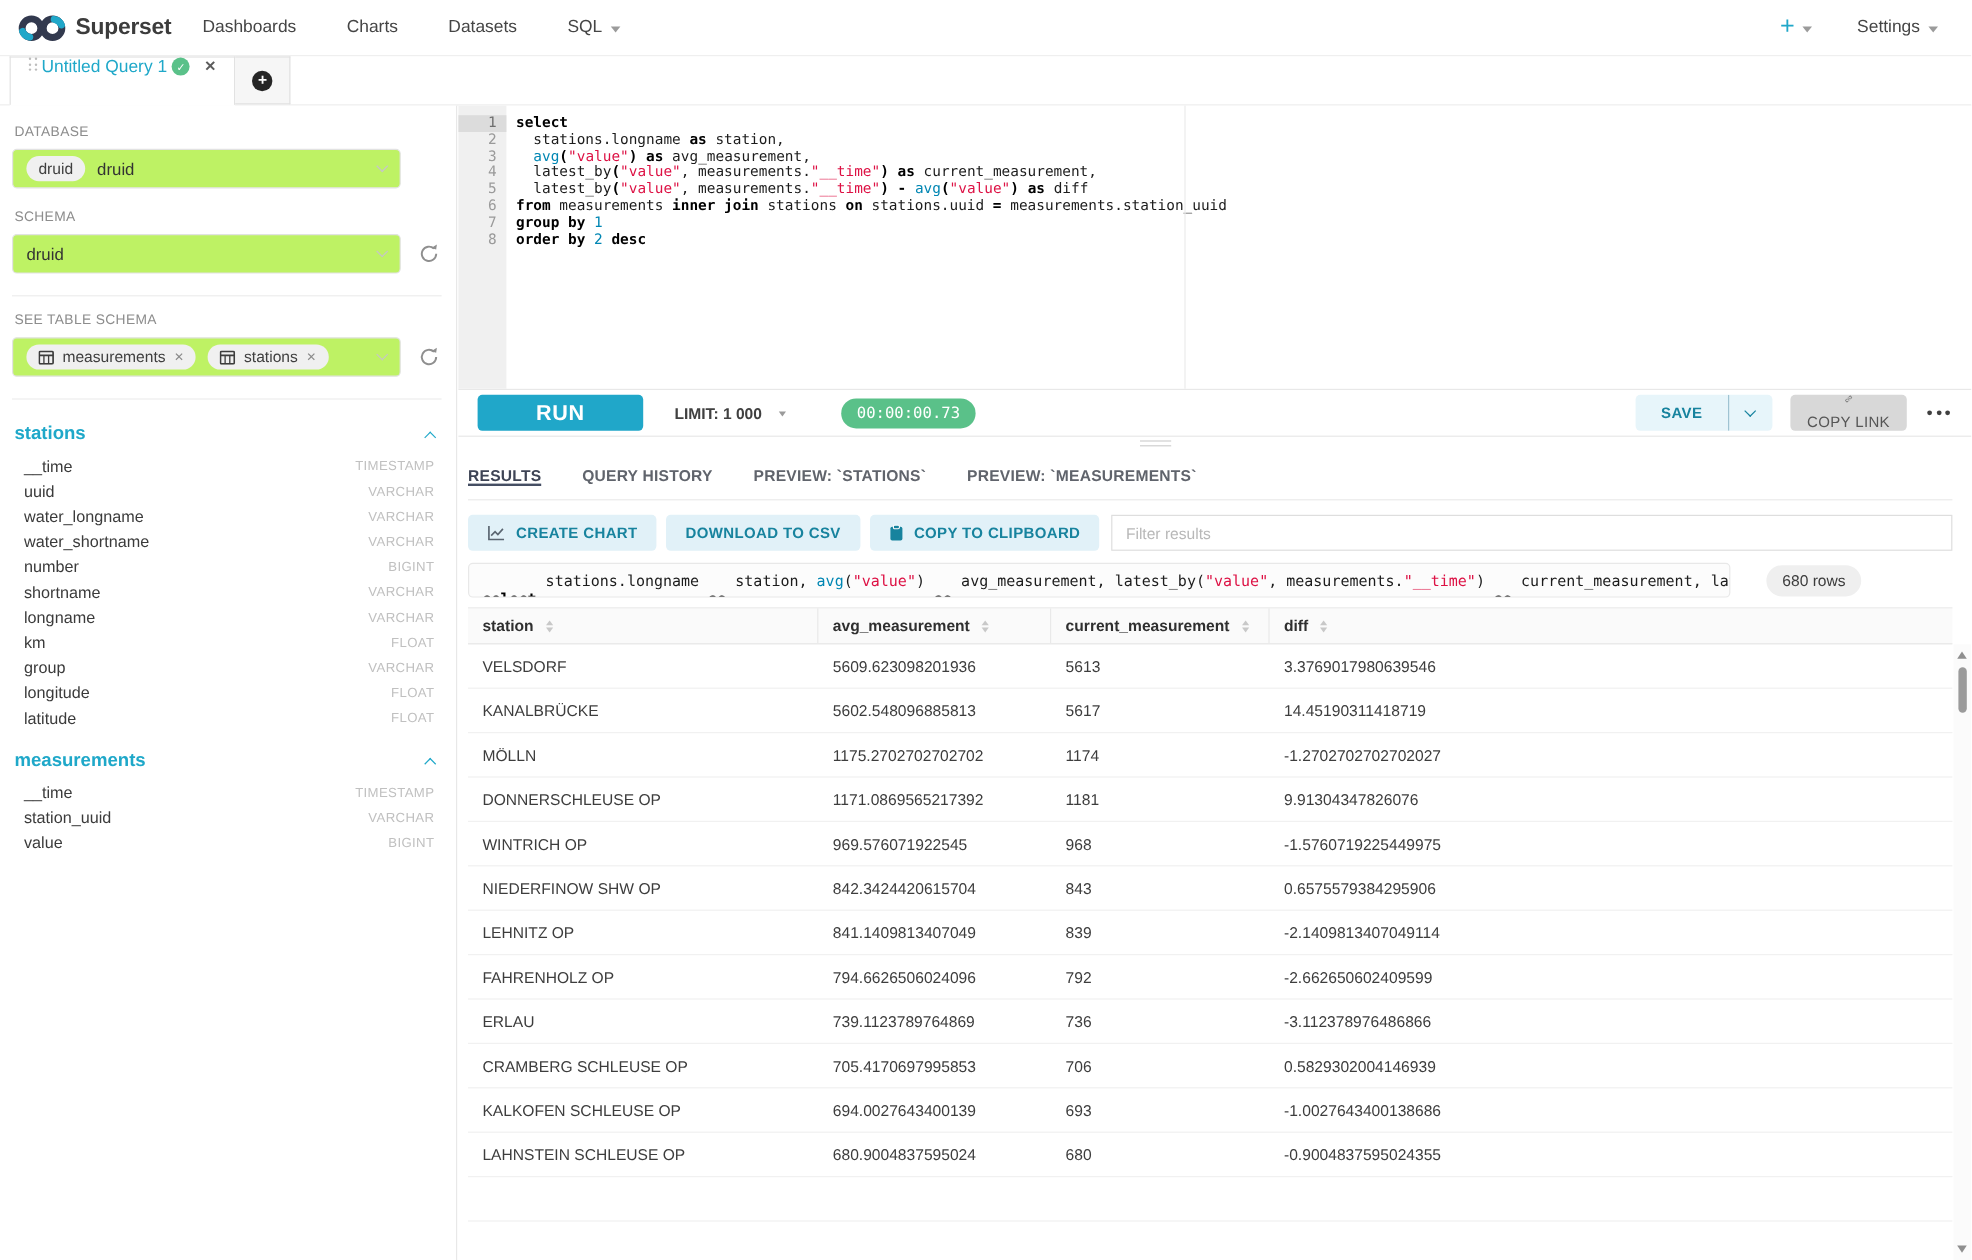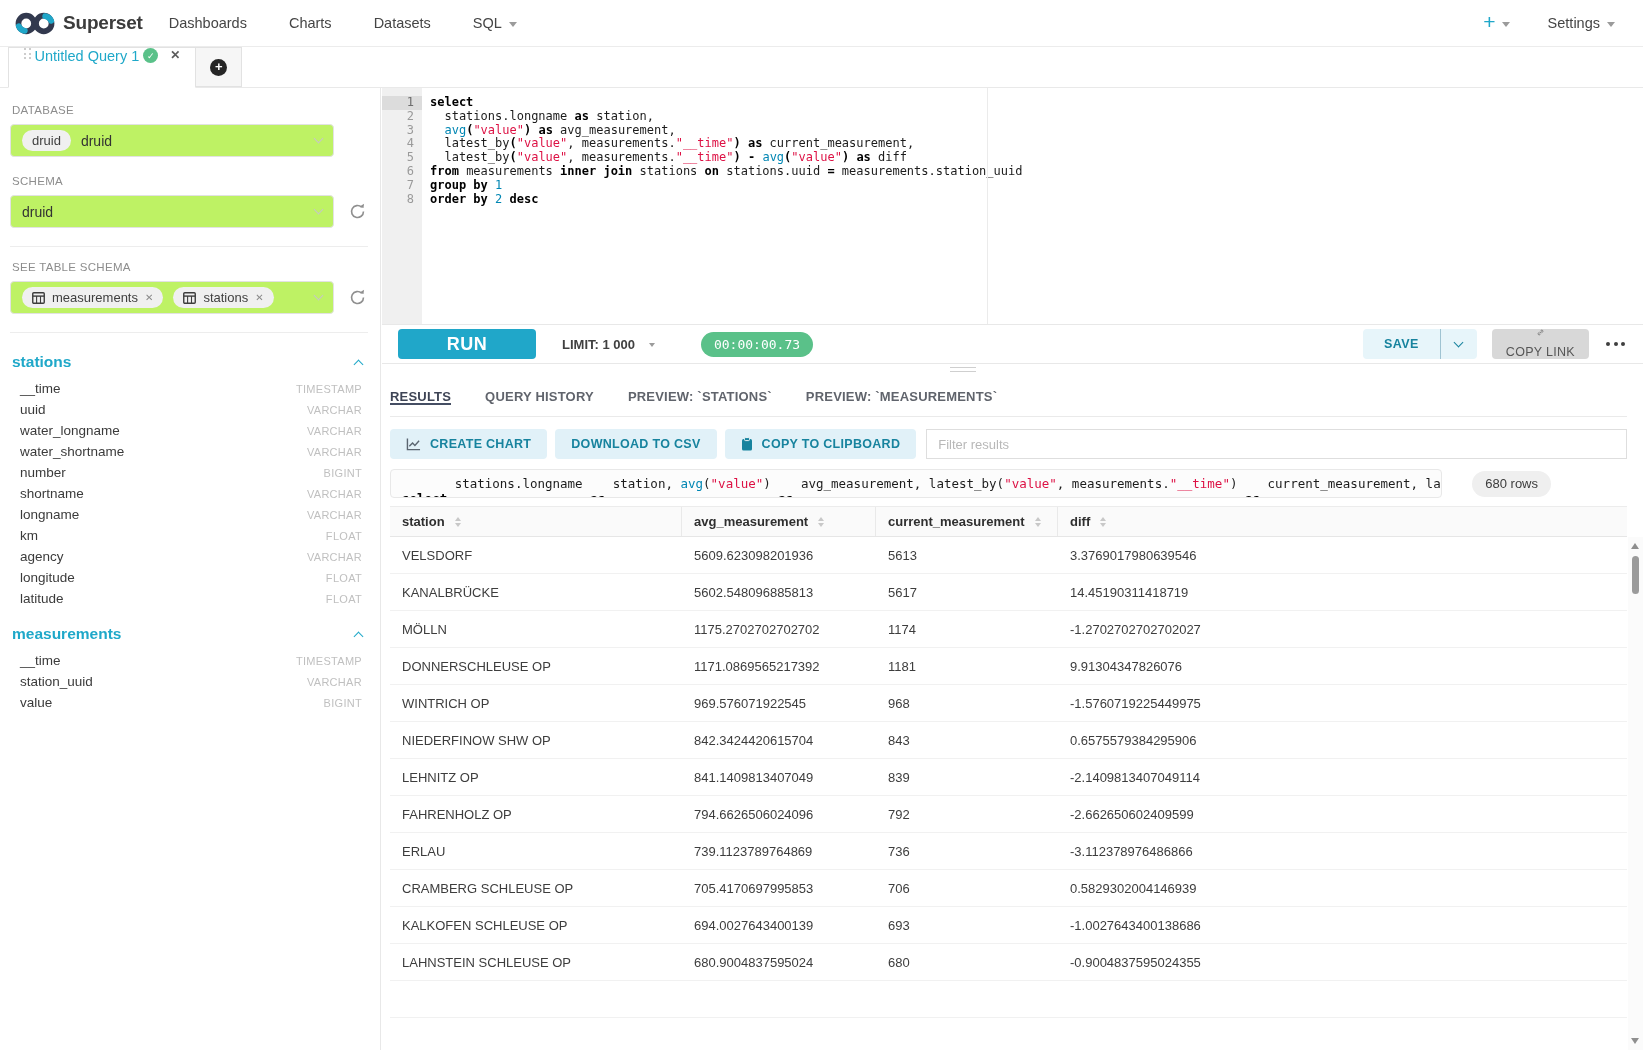--- a/index.html
+++ b/index.html
@@ -301,21 +301,21 @@
           </div>
           <div class="colrow">
             <span class="cname">longname</span>
             <span class="ctype">VARCHAR</span>
           </div>
           <div class="colrow">
             <span class="cname">km</span>
             <span class="ctype">FLOAT</span>
           </div>
           <div class="colrow">
-            <span class="cname">agency</span>
+            <span class="cname">group</span>
             <span class="ctype">VARCHAR</span>
           </div>
           <div class="colrow">
             <span class="cname">longitude</span>
             <span class="ctype">FLOAT</span>
           </div>
           <div class="colrow">
             <span class="cname">latitude</span>
             <span class="ctype">FLOAT</span>
           </div>

